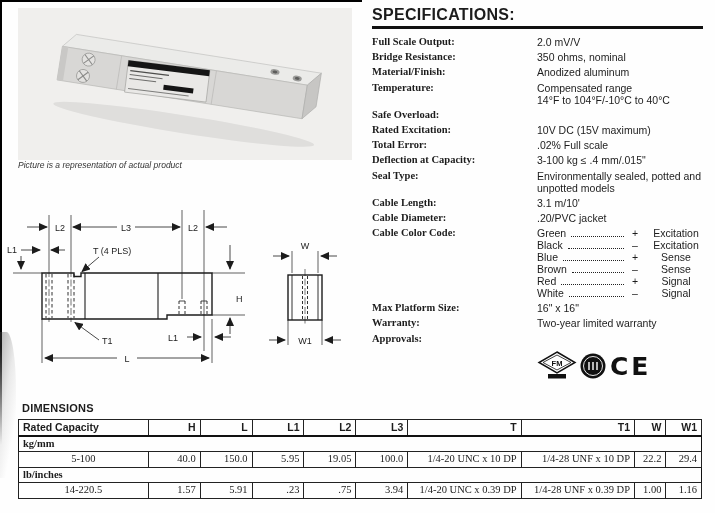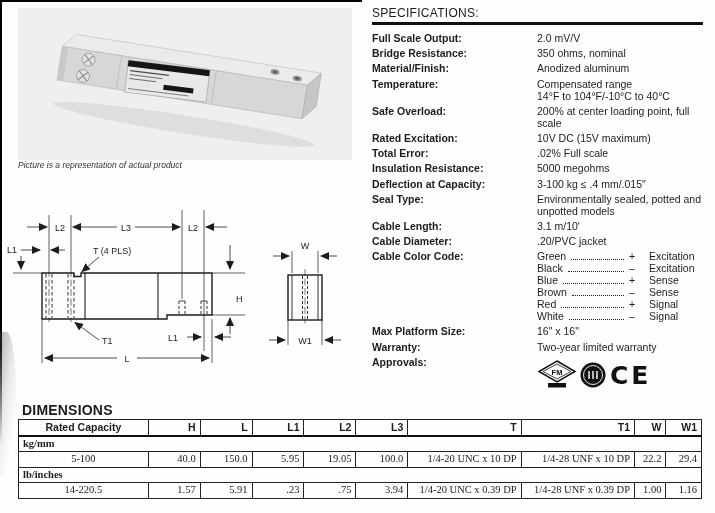--- a/index.html
+++ b/index.html
@@ -18,37 +18,37 @@
     background:linear-gradient(100deg, rgba(70,70,70,.40), rgba(130,130,130,.16) 42%, rgba(255,255,255,0) 75%);
     border-top-right-radius:60% 40%;border-bottom-right-radius:70% 50%;}
   
   .photo{position:absolute;left:18px;top:8px;width:334px;height:152px;}
   .caption{position:absolute;left:18px;top:160px;font-style:italic;font-size:8.5px;color:#333;}
   
   .drawing{position:absolute;left:5px;top:203px;width:350px;height:200px;}
   .drawing text{font-family:"Liberation Sans",sans-serif;font-size:9px;fill:#1c1c1c;}
   
   .specs{position:absolute;left:372px;top:6px;width:331px;}
-  .specs-title{font-size:12px;font-weight:normal;letter-spacing:.3px;}
+  .specs-title{font-size:16px;font-weight:bold;letter-spacing:.3px;}
   .specs-rule{height:3px;background:#111;margin:2px 0 7px 0;}
   .spec-row{display:flex;margin-bottom:3.2px;font-size:10.5px;line-height:12px;}
-  .spec-label{flex:0 0 165px;width:165px;font-weight:bold;}
+  .spec-label{flex:0 0 165px;width:165px;font-weight:bold;font-family:Liberation Serif, serif;}
   .spec-value{flex:1;}
-  .wire{display:flex;align-items:baseline;line-height:12px;}
+  .wire{display:flex;align-items:baseline;line-height:12px;text-align:center;}
   .wire .leader{flex:1;border-bottom:1.6px dotted #222;margin:0 5px 2.5px 5px;min-width:8px;align-self:flex-end;}
   .wire-sign{flex:0 0 12px;}
   .wire-term{flex:0 0 54px;padding-left:8px;}
-  .approvals{display:flex;align-items:center;gap:2px;margin-top:4px;}
+  .approvals{display:flex;align-items:center;gap:2px;margin-top:18px;}
   
-  .dim-title{position:absolute;left:22px;top:402px;font-size:14px;font-weight:bold;letter-spacing:.2px;}
+  .dim-title{position:absolute;left:22px;top:402px;font-size:11px;font-weight:bold;letter-spacing:.2px;}
   .dim-table{position:absolute;left:18px;top:419px;width:684px;border-collapse:collapse;
     font-size:10.5px;border:1.6px solid #111;}
   .dim-table th,.dim-table td{border:1px solid #222;padding:1px 4px;line-height:12.5px;white-space:nowrap;}
   .dim-table thead th{font-weight:bold;border-bottom:2px solid #111;text-align:right;}
-  .dim-table thead th:first-child{text-align:center;}
+  .dim-table thead th:first-child{text-align:left;}
   .dim-table td{text-align:right;font-family:Liberation Serif, serif;}
   .dim-table td:first-child{text-align:center;}
   .dim-table tr.group td{font-weight:bold;text-align:left;border-left:1.6px solid #111;border-right:1.6px solid #111;}
 </style>
 </head>
 <body>
 
 <div class="page">
 
   <div class="edge-top"></div>
@@ -220,41 +220,31 @@
   </div>
         <div class="spec-row">
     <div class="spec-label">Temperature:</div>
     <div class="spec-value">
             <div>Compensated range</div>
             <div>14°F to 104°F/-10°C to 40°C</div>
           </div>
   </div>
         <div class="spec-row">
     <div class="spec-label">Safe Overload:</div>
-    <div class="spec-value">
-            <div>200% at center loading point, full</div>
-            <div>scale</div>
-          </div>
   </div>
         <div class="spec-row">
     <div class="spec-label">Rated Excitation:</div>
     <div class="spec-value">
             <div>10V DC (15V maximum)</div>
           </div>
   </div>
         <div class="spec-row">
     <div class="spec-label">Total Error:</div>
     <div class="spec-value">
             <div>.02% Full scale</div>
-          </div>
-  </div>
-        <div class="spec-row">
-    <div class="spec-label">Insulation Resistance:</div>
-    <div class="spec-value">
-            <div>5000 megohms</div>
           </div>
   </div>
         <div class="spec-row">
     <div class="spec-label">Deflection at Capacity:</div>
     <div class="spec-value">
             <div>3-100 kg ≤ .4 mm/.015"</div>
           </div>
   </div>
         <div class="spec-row">
     <div class="spec-label">Seal Type:</div>

